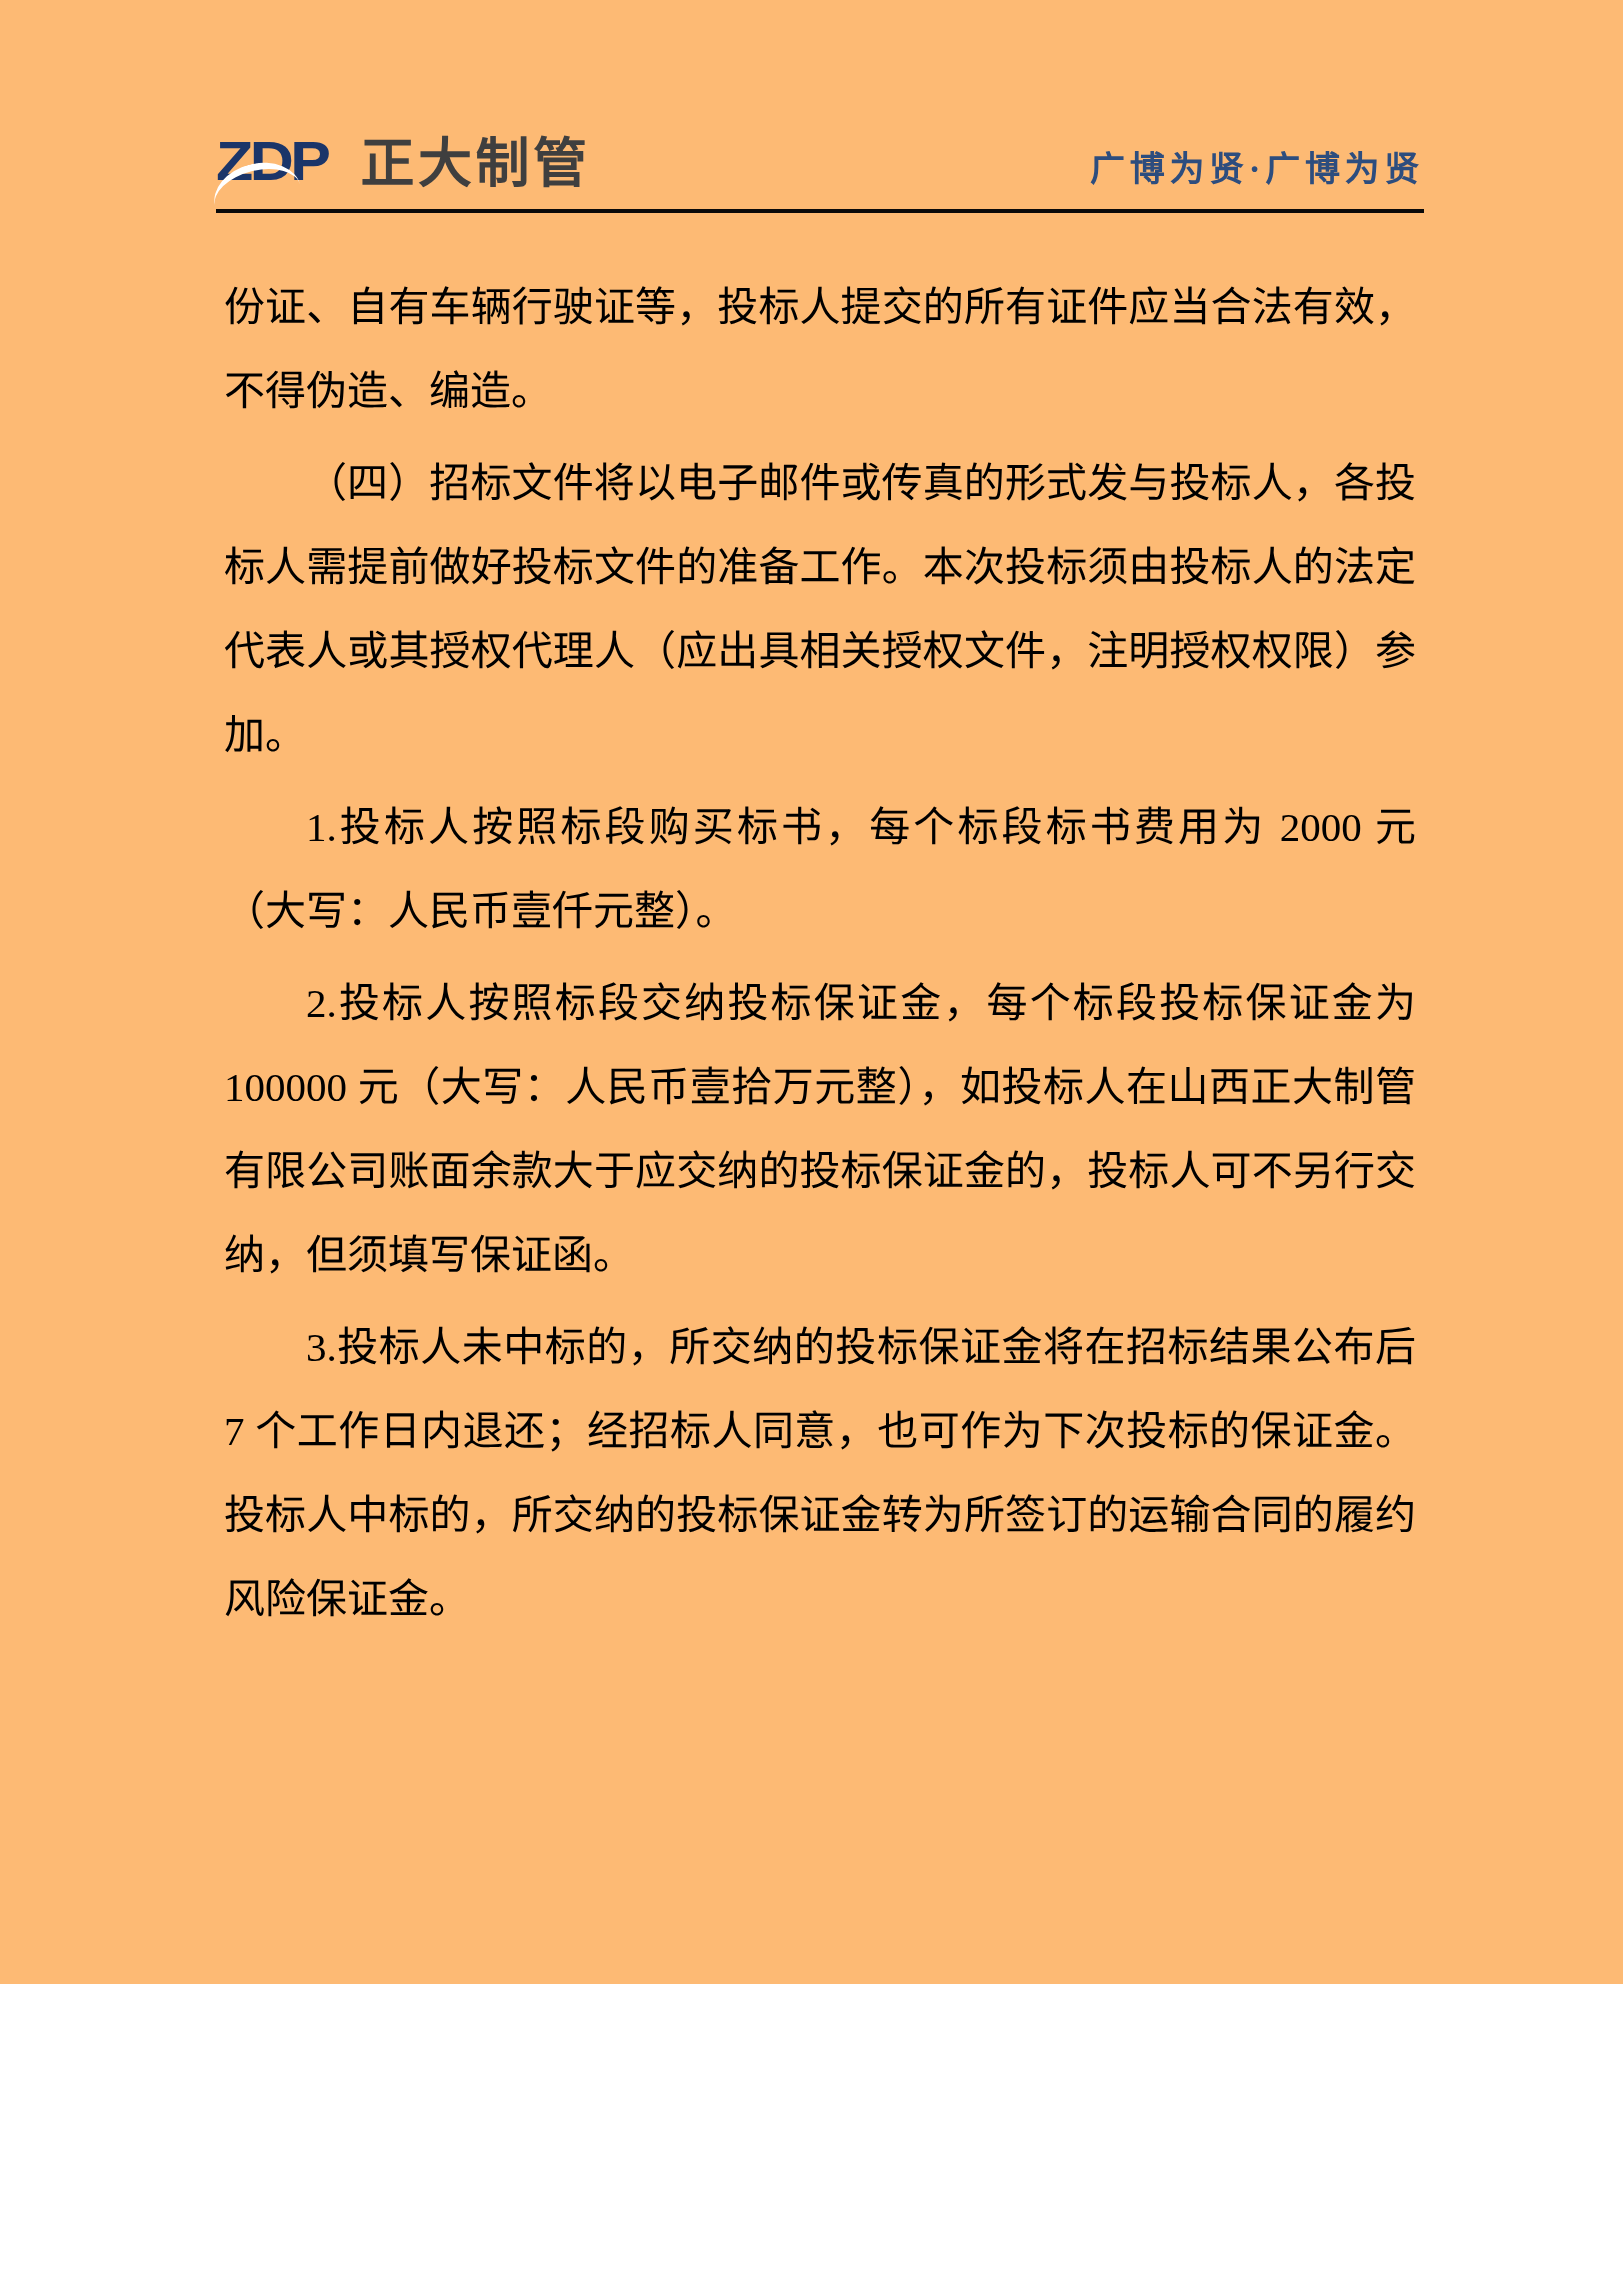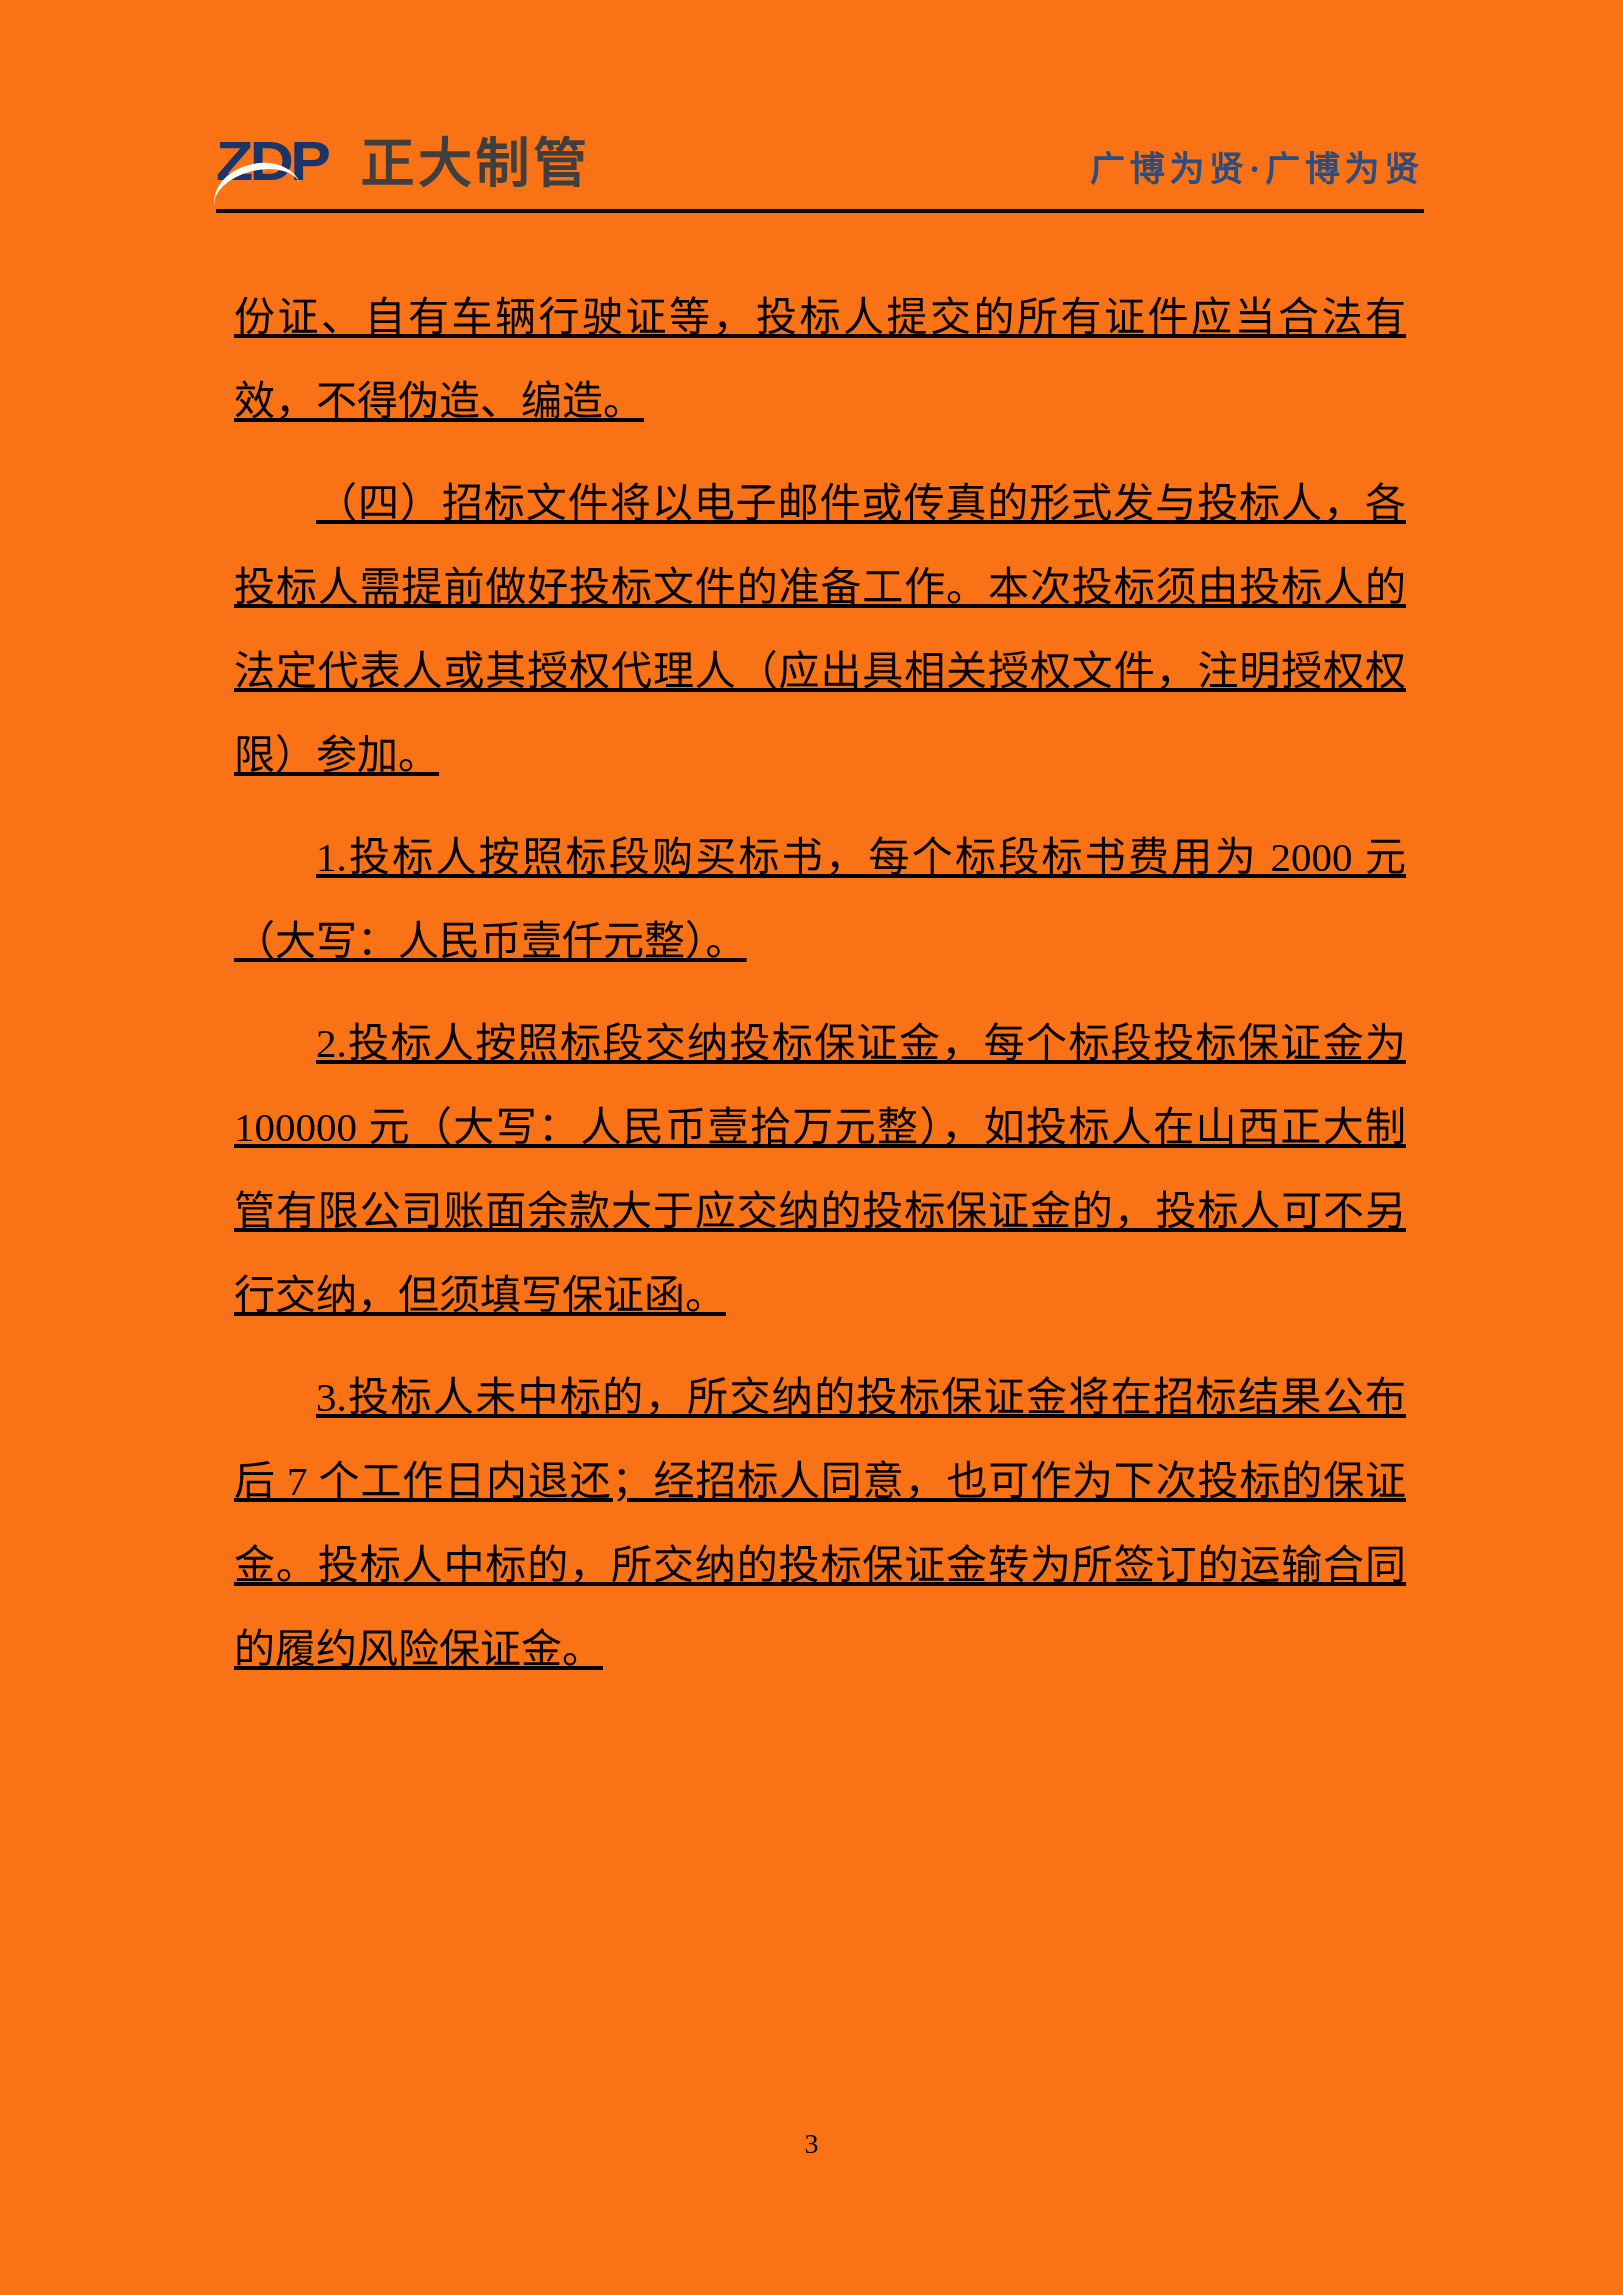--- a/index.html
+++ b/index.html
@@ -3,22 +3,22 @@
 <meta charset="utf-8">
 <style>
   html, body {
     margin: 0;
     padding: 0;
     background: #ffffff;
   }
   .page {
     position: relative;
     width: 1623px;
-    height: 2295px;
-    background: #f97316;
+    height: 1984px;
+    background: #fdba74;
     overflow: hidden;
     font-family: "Liberation Serif", serif;
     color: #000000;
   }
 
   
   .header {
     position: absolute;
     left: 216px;
     right: 199px;
@@ -93,23 +93,22 @@
     position: absolute;
     left: 216px;
     right: 199px;
     top: 257px;
     font-size: 41px;
     line-height: 84px;
     text-align: justify;
     color: #000000;
   }
   .content p {
-    margin: 18px;
+    margin: 8px;
     padding: 0;
-    text-decoration: underline;
   }
   .content p.indent {
     text-indent: 2em;
   }
 
   
   .pagenum {
     position: absolute;
     left: 0;
     right: 0;

